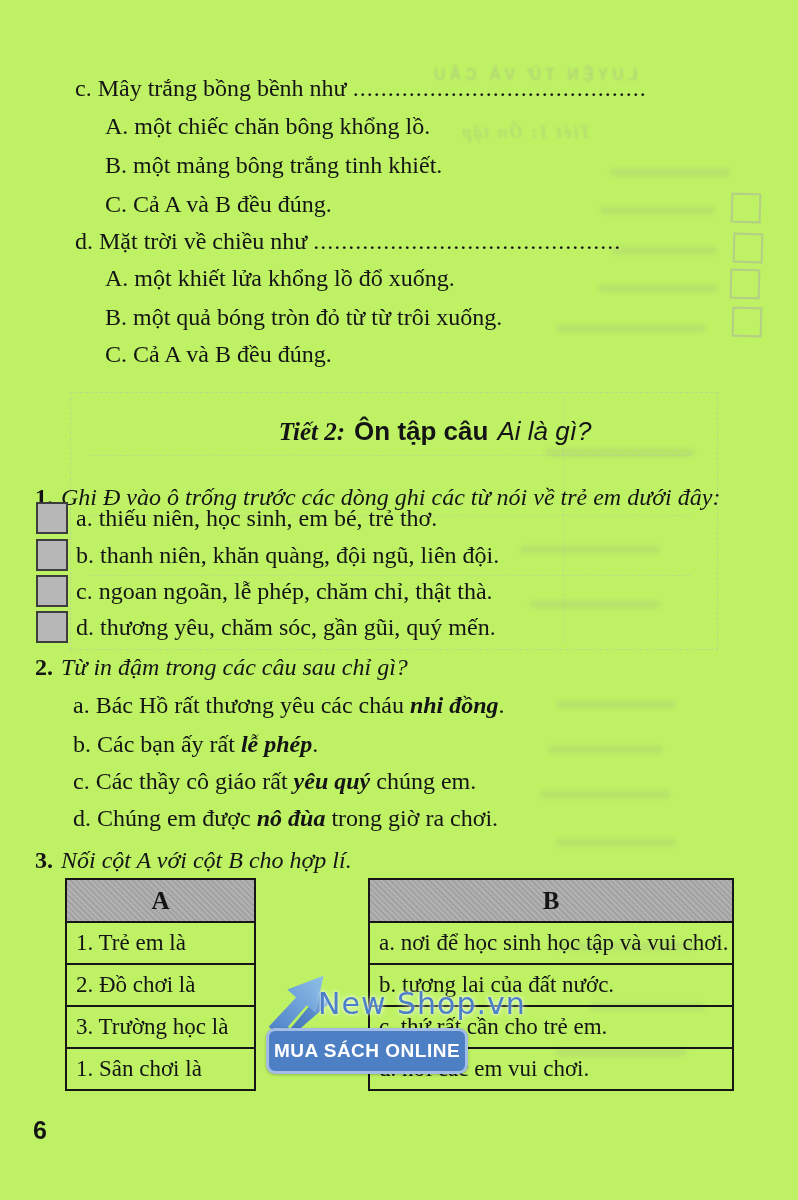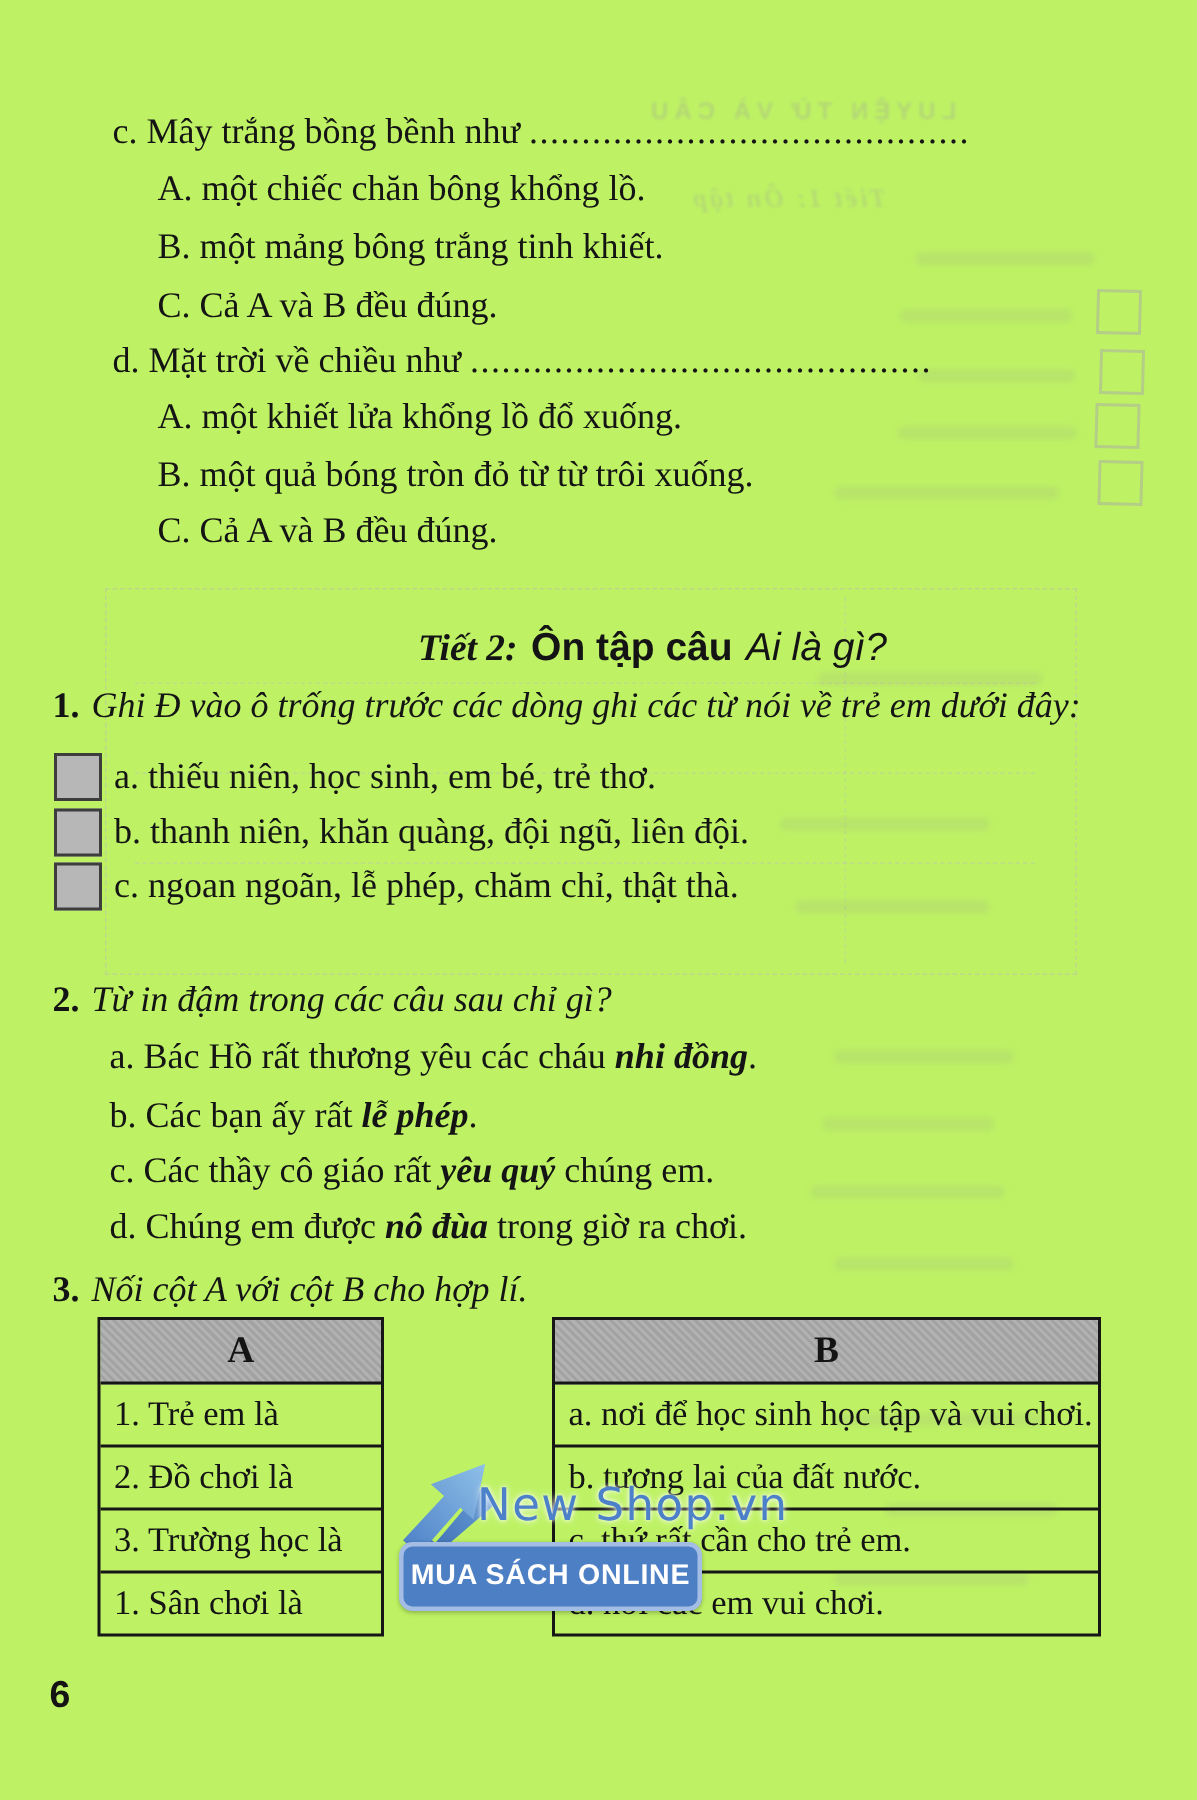--- a/index.html
+++ b/index.html
@@ -109,34 +109,38 @@
     <span>d. Mặt trời về chiều như</span><span class="dots">............................................</span>
   </div>
   <div class="line" style="left:105px;top:265px;">A. một khiết lửa khổng lồ đổ xuống.</div>
   <div class="line" style="left:105px;top:304px;">B. một quả bóng tròn đỏ từ từ trôi xuống.</div>
   <div class="line" style="left:105px;top:341px;">C. Cả A và B đều đúng.</div>
 
   <div class="heading" style="top:416px;">
     <span class="h-lesson">Tiết 2:</span><span class="h-title">Ôn tập câu</span><span class="h-sub">Ai là gì?</span>
   </div>
 
-  <div class="line" style="left:35px;top:458px;">
+  <div class="line" style="left:35px;top:484px;">
     <span class="exnum">1.</span><span class="instr">Ghi Đ vào ô trống trước các dòng ghi các từ nói về trẻ em dưới đây:</span>
   </div>
   <div class="ex1-row" style="top:502px;">
     <span class="checkbox"></span>
     <span>a. thiếu niên, học sinh, em bé, trẻ thơ.</span>
   </div>
   <div class="ex1-row" style="top:539px;">
     <span class="checkbox"></span>
     <span>b. thanh niên, khăn quàng, đội ngũ, liên đội.</span>
   </div>
   <div class="ex1-row" style="top:575px;">
     <span class="checkbox"></span>
     <span>c. ngoan ngoãn, lễ phép, chăm chỉ, thật thà.</span>
+  </div>
+  <div class="ex1-row" style="top:611px;">
+    <span class="checkbox"></span>
+    <span>d. thương yêu, chăm sóc, gần gũi, quý mến.</span>
   </div>
 
   <div class="line" style="left:35px;top:654px;">
     <span class="exnum">2.</span><span class="instr">Từ in đậm trong các câu sau chỉ gì?</span>
   </div>
   <div class="line" style="left:73px;top:692px;">
     <span>a. Bác Hồ rất thương yêu các cháu </span><span class="bi">nhi đồng</span><span>.</span>
   </div>
   <div class="line" style="left:73px;top:768px;">
     <span>c. Các thầy cô giáo rất </span><span class="bi">yêu quý</span><span> chúng em.</span>

